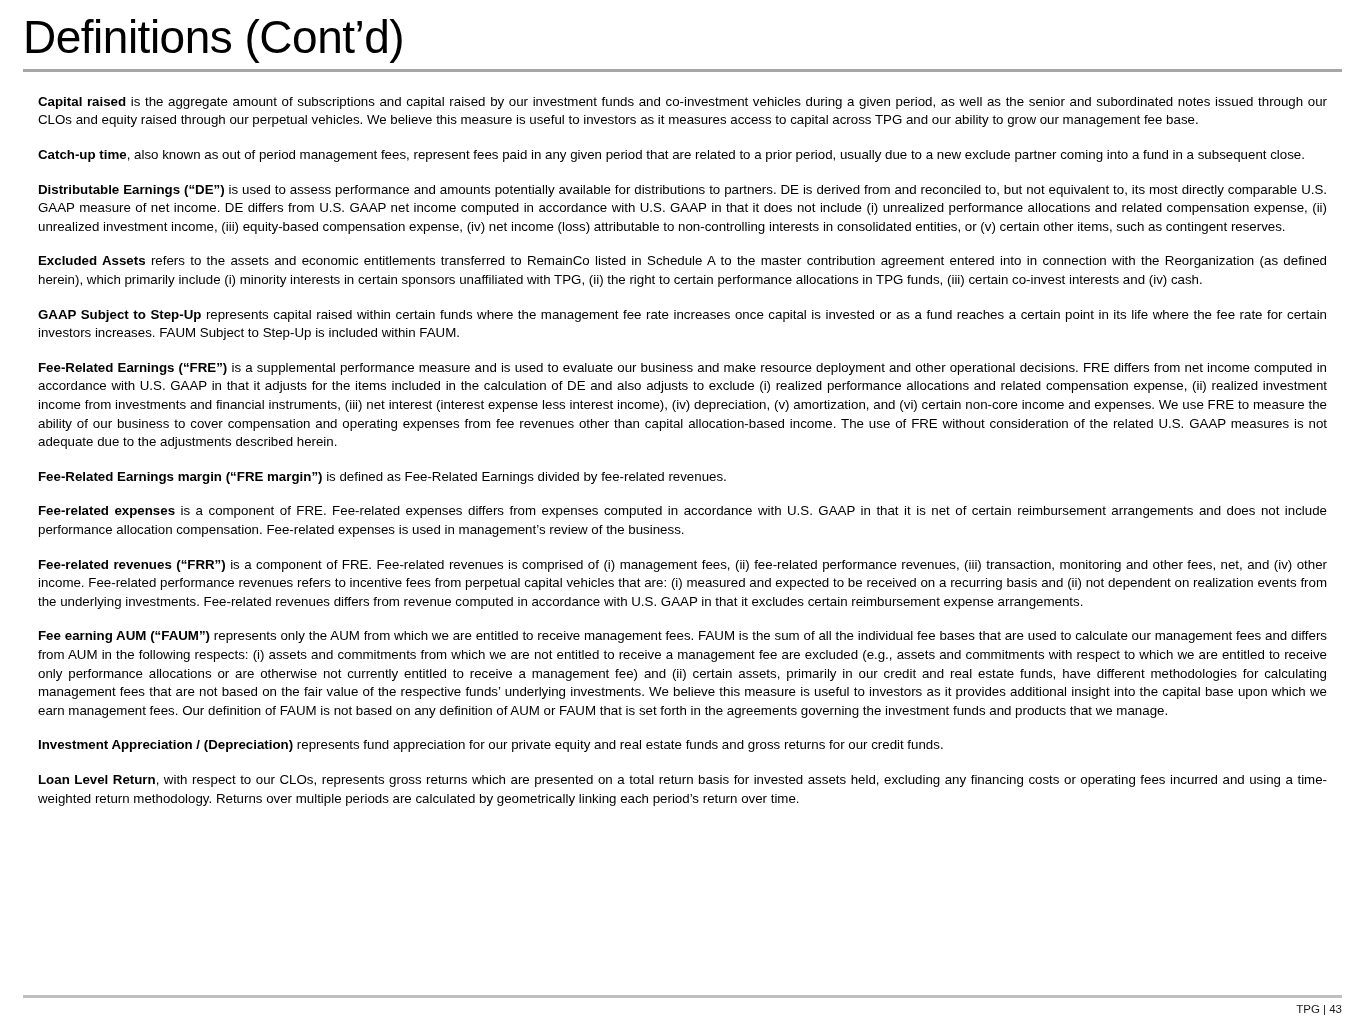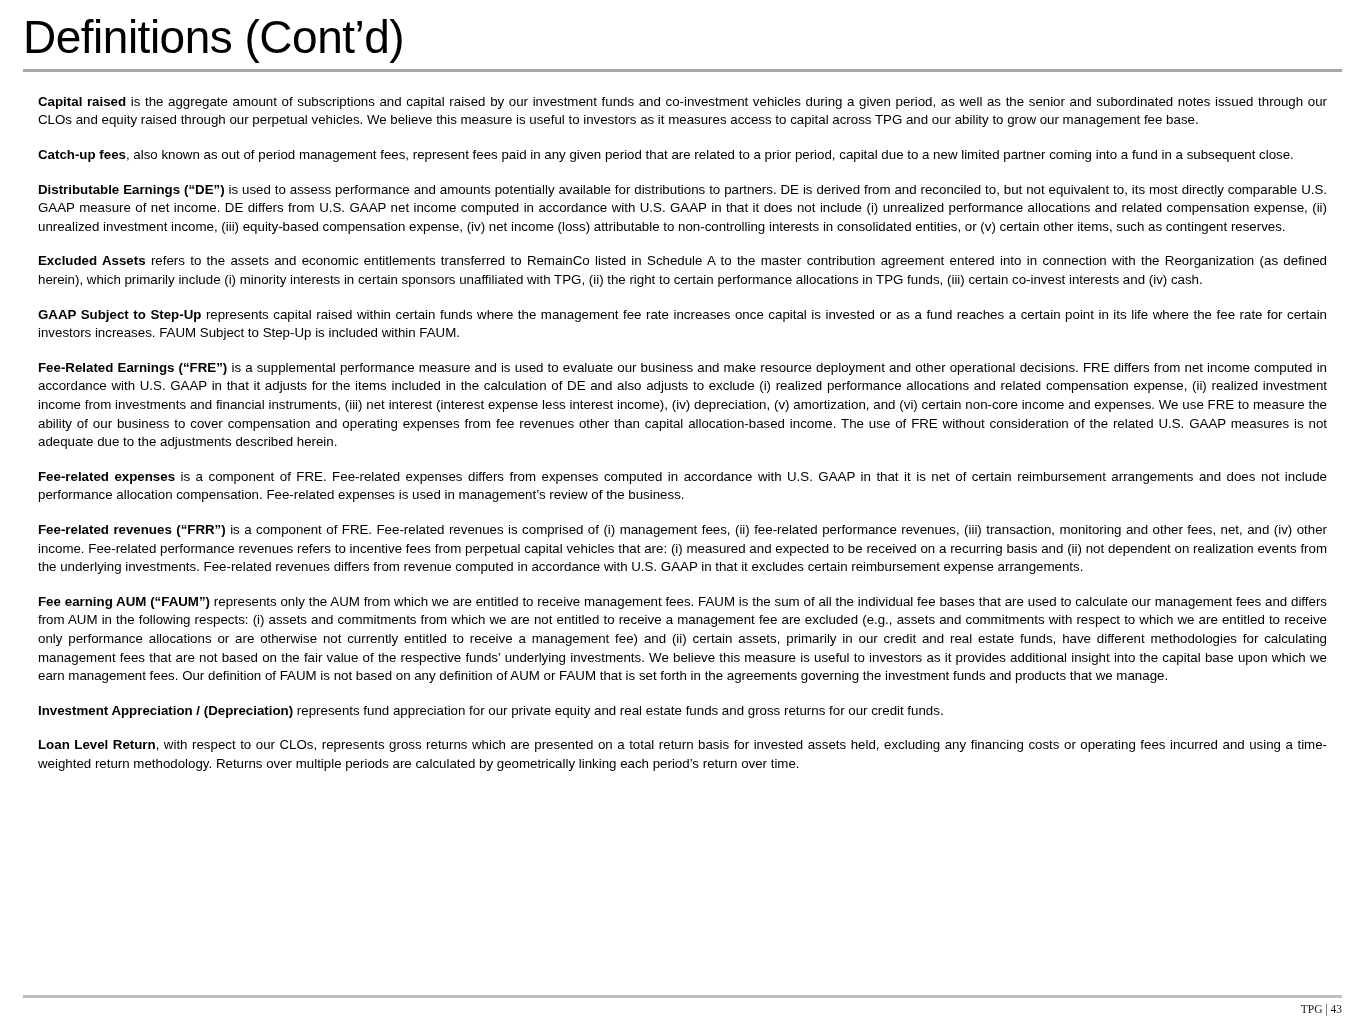--- a/index.html
+++ b/index.html
@@ -44,45 +44,45 @@
     bottom: 26px;
     height: 3px;
     background: #bfbfbf;
   }
   .footer-text {
     position: absolute;
     right: 23px;
     bottom: 9px;
     font-size: 11.5px;
     color: #1a1a1a;
-    font-family: Liberation Serif, serif;
   }
 </style>
 </head>
 <body>
 
 <div class="page">
 
   <h1 class="title">Definitions (Cont’d)</h1>
   <div class="title-rule"></div>
 
   <main class="content">
 
     <p class="def"><span class="term">Capital raised</span><span> is the aggregate amount of subscriptions and capital raised by our investment funds and co-investment vehicles during a given period, as well as the senior and subordinated notes issued through our CLOs and equity raised through our perpetual vehicles. We believe this measure is useful to investors as it measures access to capital across TPG and our ability to grow our management fee base.</span></p>
 
-    <p class="def"><span class="term">Catch-up fees</span><span>, also known as out of period management fees, represent fees paid in any given period that are related to a prior period, capital due to a new limited partner coming into a fund in a subsequent close.</span></p>
+    <p class="def"><span class="term">Catch-up time</span><span>, also known as out of period management fees, represent fees paid in any given period that are related to a prior period, usually due to a new exclude partner coming into a fund in a subsequent close.</span></p>
 
     <p class="def"><span class="term">Distributable Earnings (“DE”)</span><span> is used to assess performance and amounts potentially available for distributions to partners. DE is derived from and reconciled to, but not equivalent to, its most directly comparable U.S. GAAP measure of net income. DE differs from U.S. GAAP net income computed in accordance with U.S. GAAP in that it does not include (i) unrealized performance allocations and related compensation expense, (ii) unrealized investment income, (iii) equity-based compensation expense, (iv) net income (loss) attributable to non-controlling interests in consolidated entities, or (v) certain other items, such as contingent reserves.</span></p>
 
     <p class="def"><span class="term">Excluded Assets</span><span> refers to the assets and economic entitlements transferred to RemainCo listed in Schedule A to the master contribution agreement entered into in connection with the Reorganization (as defined herein), which primarily include (i) minority interests in certain sponsors unaffiliated with TPG, (ii) the right to certain performance allocations in TPG funds, (iii) certain co-invest interests and (iv) cash.</span></p>
 
     <p class="def"><span class="term">GAAP Subject to Step-Up</span><span> represents capital raised within certain funds where the management fee rate increases once capital is invested or as a fund reaches a certain point in its life where the fee rate for certain investors increases. FAUM Subject to Step-Up is included within FAUM.</span></p>
 
     <p class="def"><span class="term">Fee-Related Earnings (“FRE”)</span><span> is a supplemental performance measure and is used to evaluate our business and make resource deployment and other operational decisions. FRE differs from net income computed in accordance with U.S. GAAP in that it adjusts for the items included in the calculation of DE and also adjusts to exclude (i) realized performance allocations and related compensation expense, (ii) realized investment income from investments and financial instruments, (iii) net interest (interest expense less interest income), (iv) depreciation, (v) amortization, and (vi) certain non-core income and expenses. We use FRE to measure the ability of our business to cover compensation and operating expenses from fee revenues other than capital allocation-based income. The use of FRE without consideration of the related U.S. GAAP measures is not adequate due to the adjustments described herein.</span></p>
 
+    <p class="def"><span class="term">Fee-Related Earnings margin (“FRE margin”)</span><span> is defined as Fee-Related Earnings divided by fee-related revenues.</span></p>
 
     <p class="def"><span class="term">Fee-related expenses</span><span> is a component of FRE. Fee-related expenses differs from expenses computed in accordance with U.S. GAAP in that it is net of certain reimbursement arrangements and does not include performance allocation compensation. Fee-related expenses is used in management’s review of the business.</span></p>
 
     <p class="def"><span class="term">Fee-related revenues (“FRR”)</span><span> is a component of FRE. Fee-related revenues is comprised of (i) management fees, (ii) fee-related performance revenues, (iii) transaction, monitoring and other fees, net, and (iv) other income. Fee-related performance revenues refers to incentive fees from perpetual capital vehicles that are: (i) measured and expected to be received on a recurring basis and (ii) not dependent on realization events from the underlying investments. Fee-related revenues differs from revenue computed in accordance with U.S. GAAP in that it excludes certain reimbursement expense arrangements.</span></p>
 
     <p class="def"><span class="term">Fee earning AUM (“FAUM”)</span><span> represents only the AUM from which we are entitled to receive management fees. FAUM is the sum of all the individual fee bases that are used to calculate our management fees and differs from AUM in the following respects: (i) assets and commitments from which we are not entitled to receive a management fee are excluded (e.g., assets and commitments with respect to which we are entitled to receive only performance allocations or are otherwise not currently entitled to receive a management fee) and (ii) certain assets, primarily in our credit and real estate funds, have different methodologies for calculating management fees that are not based on the fair value of the respective funds’ underlying investments. We believe this measure is useful to investors as it provides additional insight into the capital base upon which we earn management fees. Our definition of FAUM is not based on any definition of AUM or FAUM that is set forth in the agreements governing the investment funds and products that we manage.</span></p>
 
     <p class="def"><span class="term">Investment Appreciation / (Depreciation)</span><span> represents fund appreciation for our private equity and real estate funds and gross returns for our credit funds.</span></p>
 
 

